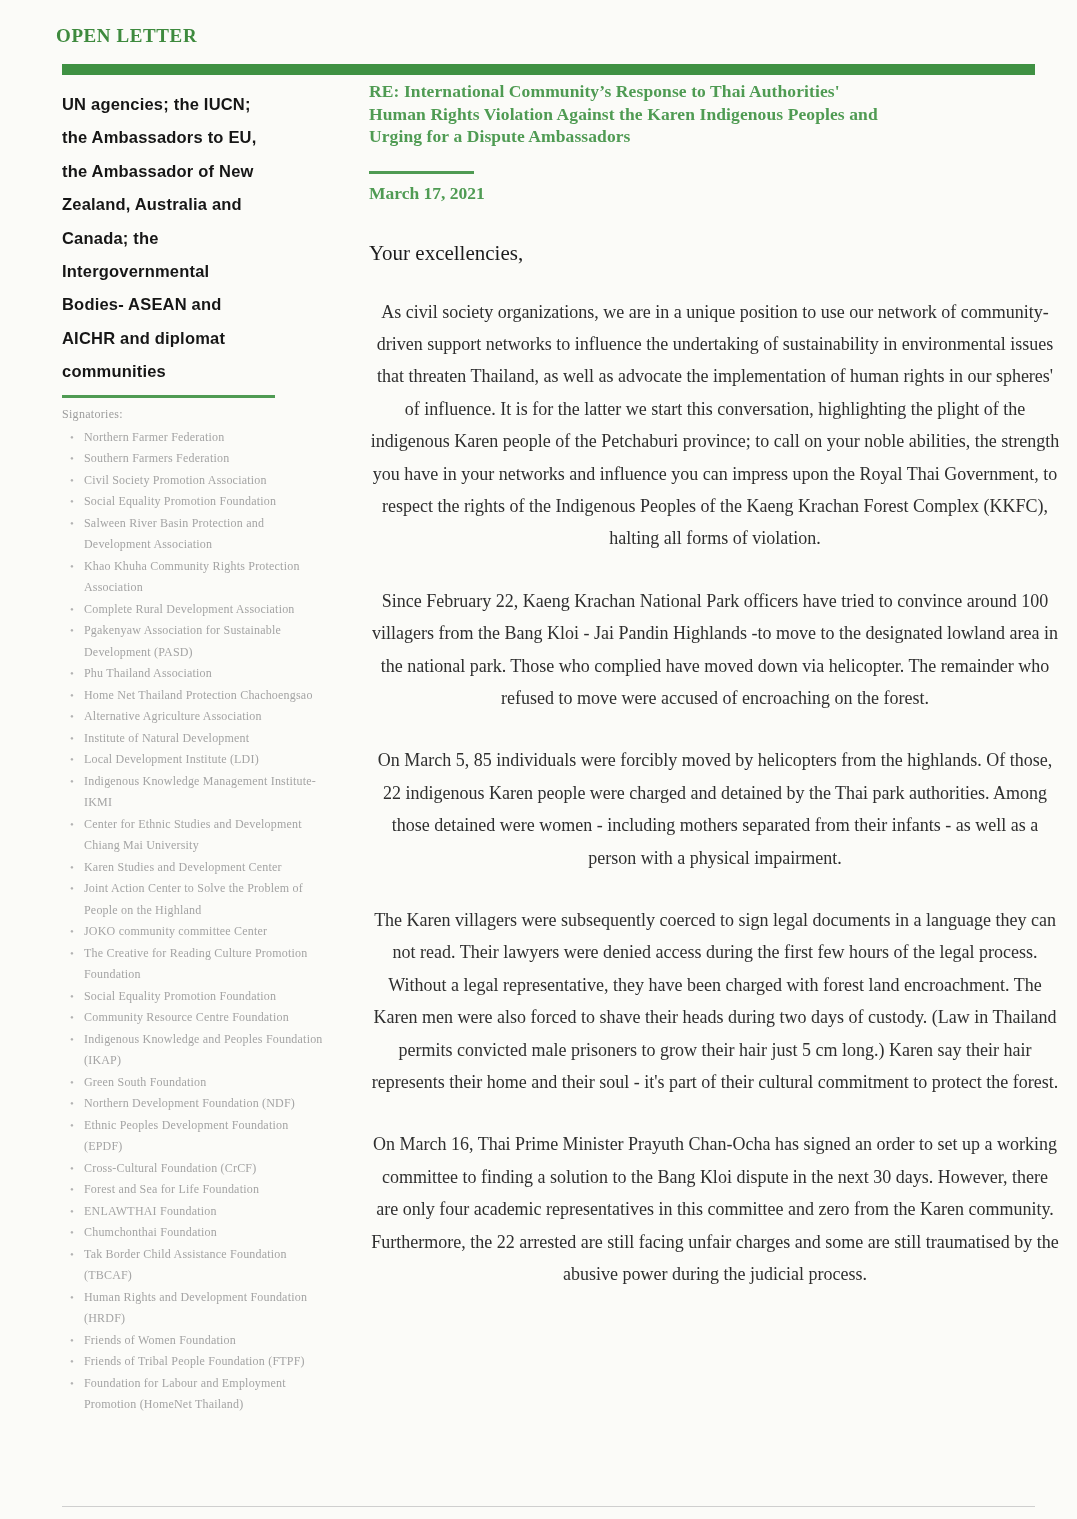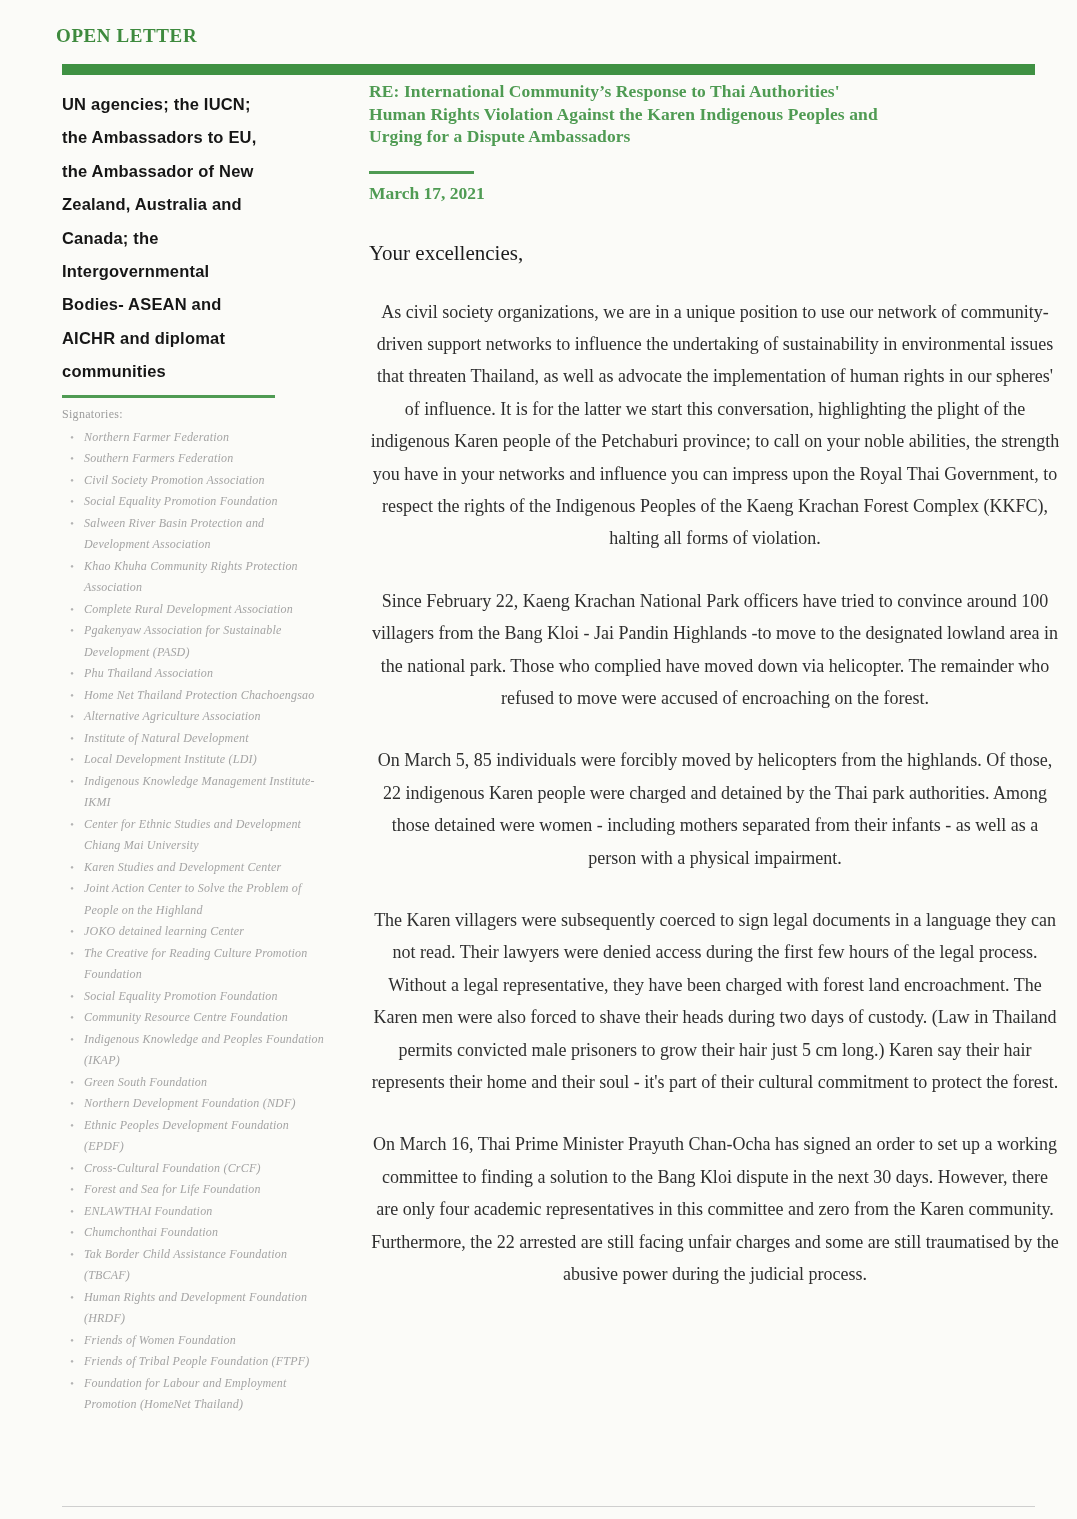--- a/index.html
+++ b/index.html
@@ -30,21 +30,21 @@
   }
   .addressee-rule {
     width:213px; height:3px;
     background:var(--rule-green, #4f9b53);
     margin-top:6px; margin-bottom:9px;
   }
   .sig-label {
     font-size:12px; color:#9d9d9d; letter-spacing:0.3px;
     margin-bottom:5px;
   }
-  .sig-list { list-style:none; width:262px;font-style:italic; }
+  .sig-list { list-style:none; width:262px; }
   .sig-list li {
     position:relative; font-size:12px; color:#a4a4a4;
     line-height:21.5px; padding-left:22px; letter-spacing:0.2px;
   }
   .sig-list li::before {
     content:"\2022";
     position:absolute; left:8px; top:0;
     font-size:11px; color:#b3b3b3;
   }
   .main { position:absolute; left:349px; top:80px; width:692px;margin-left:20px; }
@@ -107,21 +107,21 @@
         <li class="sig-item">Pgakenyaw Association for Sustainable Development (PASD)</li>
         <li class="sig-item">Phu Thailand Association</li>
         <li class="sig-item">Home Net Thailand Protection Chachoengsao</li>
         <li class="sig-item">Alternative Agriculture Association</li>
         <li class="sig-item">Institute of Natural Development</li>
         <li class="sig-item">Local Development Institute (LDI)</li>
         <li class="sig-item">Indigenous Knowledge Management Institute-IKMI</li>
         <li class="sig-item">Center for Ethnic Studies and Development Chiang Mai University</li>
         <li class="sig-item">Karen Studies and Development Center</li>
         <li class="sig-item">Joint Action Center to Solve the Problem of People on the Highland</li>
-        <li class="sig-item">JOKO detained learning Center</li>
+        <li class="sig-item">JOKO community committee Center</li>
         <li class="sig-item">The Creative for Reading Culture Promotion Foundation</li>
         <li class="sig-item">Social Equality Promotion Foundation</li>
         <li class="sig-item">Community Resource Centre Foundation</li>
         <li class="sig-item">Indigenous Knowledge and Peoples Foundation (IKAP)</li>
         <li class="sig-item">Green South Foundation</li>
         <li class="sig-item">Northern Development Foundation (NDF)</li>
         <li class="sig-item">Ethnic Peoples Development Foundation (EPDF)</li>
         <li class="sig-item">Cross-Cultural Foundation (CrCF)</li>
         <li class="sig-item">Forest and Sea for Life Foundation</li>
         <li class="sig-item">ENLAWTHAI Foundation</li>

